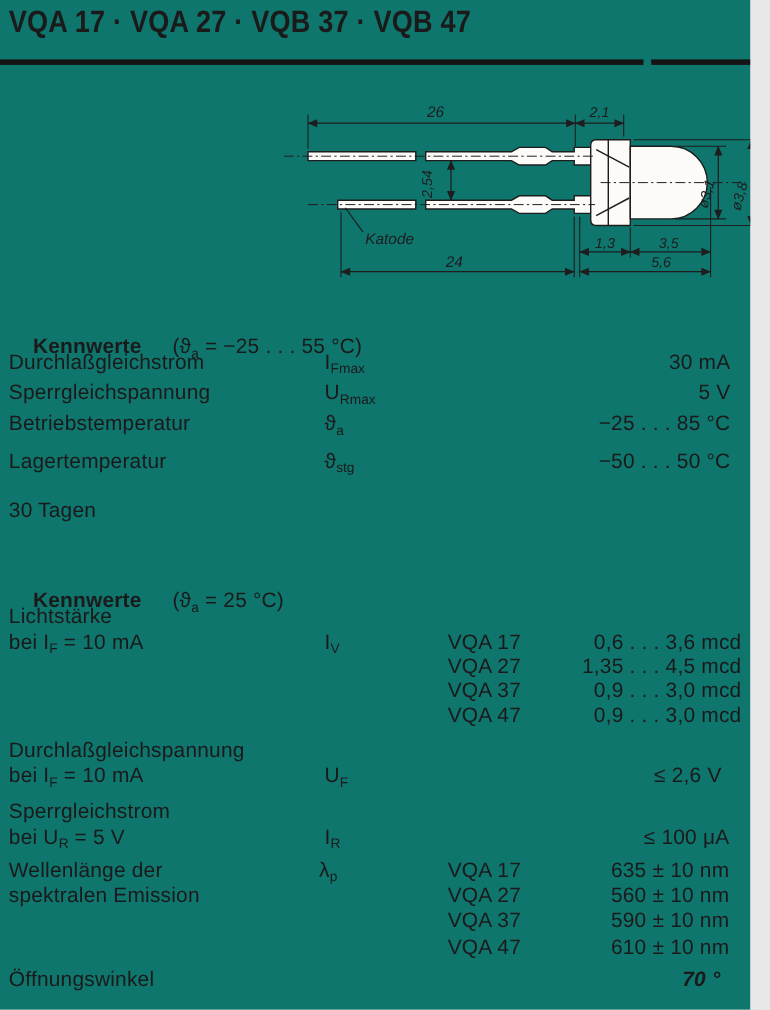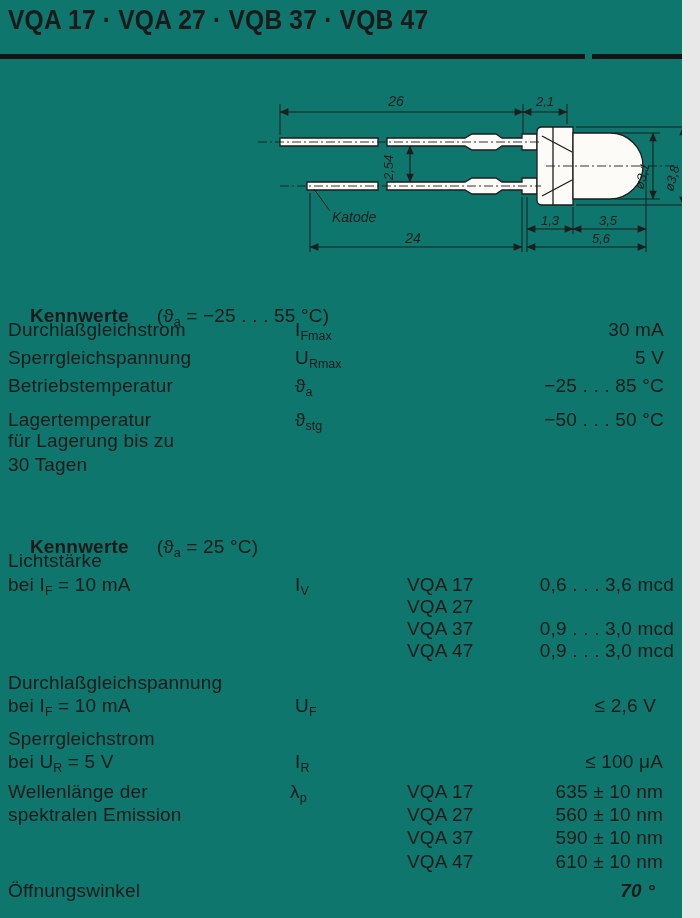--- a/index.html
+++ b/index.html
@@ -116,36 +116,36 @@
 
   <div class="t" style="top:346px;left:8px;">Sperrgleichspannung</div>
   <div class="t sym" style="top:346px;"><span>U</span><span class="sub">Rmax</span></div>
   <div class="t val" style="top:346px;right:18px;">5 V</div>
 
   <div class="t" style="top:374px;left:8px;">Betriebstemperatur</div>
   <div class="t sym" style="top:374px;"><span>ϑ</span><span class="sub">a</span></div>
   <div class="t val" style="top:374px;right:18px;">−25 . . . 85 °C</div>
 
   <div class="t" style="top:408px;left:8px;">Lagertemperatur</div>
-  <div class="t" style="top:429px;left:8px;">für Lagerung bis zu</div>
   <div class="t" style="top:453px;left:8px;">30 Tagen</div>
   <div class="t sym" style="top:408px;"><span>ϑ</span><span class="sub">stg</span></div>
   <div class="t val" style="top:408px;right:18px;">−50 . . . 50 °C</div>
 
   <div class="t" style="top:512px;left:8px;">
     <span class="bold">Kennwerte</span><span class="cond"><span>(ϑ</span><span class="sub">a</span><span> = 25 °C)</span></span>
   </div>
 
   <div class="t" style="top:549px;left:8px;">Lichtstärke</div>
   <div class="t" style="top:573px;left:8px;"><span>bei I</span><span class="sub">F</span><span> = 10 mA</span></div>
   <div class="t sym" style="top:573px;text-align:right;"><span>I</span><span class="sub">V</span></div>
 
   <div class="t typecol" style="top:573px;">VQA 17</div>
   <div class="t val" style="top:573px;right:8px;">0,6 . . . 3,6 mcd</div>
   <div class="t typecol" style="top:595px;">VQA 27</div>
+  <div class="t val" style="top:595px;right:8px;">1,35 . . . 4,5 mcd</div>
   <div class="t typecol" style="top:617px;">VQA 37</div>
   <div class="t val" style="top:617px;right:8px;">0,9 . . . 3,0 mcd</div>
   <div class="t typecol" style="top:639px;">VQA 47</div>
   <div class="t val" style="top:639px;right:8px;">0,9 . . . 3,0 mcd</div>
 
   <div class="t" style="top:671px;left:8px;">Durchlaßgleichspannung</div>
   <div class="t" style="top:694px;left:8px;"><span>bei I</span><span class="sub">F</span><span> = 10 mA</span></div>
   <div class="t sym" style="top:694px;"><span>U</span><span class="sub">F</span></div>
   <div class="t val" style="top:694px;right:26px;">≤ 2,6 V</div>
 

